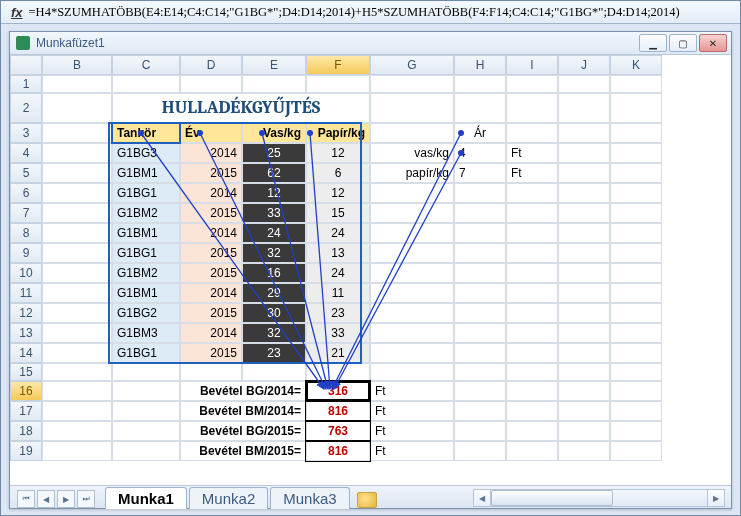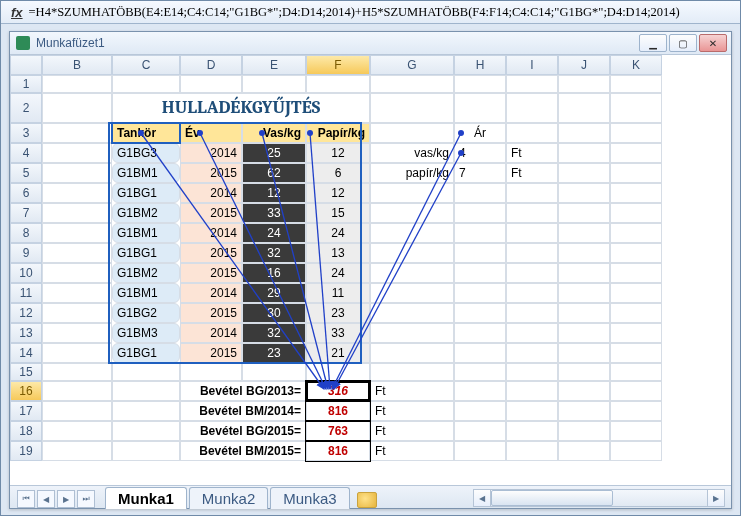--- a/index.html
+++ b/index.html
@@ -17,21 +17,21 @@
   .gridwrap{flex:1;position:relative;overflow:hidden;}
   svg.arrows{position:absolute;top:0;left:0;pointer-events:none;z-index:50;}
   .grid{position:absolute;top:0;left:0;}
   .rownum,.colhdr{background:linear-gradient(#f3f7fc,#e1e9f3);border:1px solid #c5d2e2;color:#3a5373;text-align:center;}
   .colhdr{height:18px;line-height:18px;}
   .rownum{width:30px;}
   .cell{border:1px solid #d6dde6;height:18px;line-height:18px;padding:0 4px;background:#fff;color:#000;box-sizing:border-box;}
   .w-row{width:30px;} .wB{width:68px;} .wC{width:66px;} .wD{width:60px;} .wE{width:62px;} .wF{width:62px;} .wG{width:82px;} .wH{width:50px;} .wI{width:50px;} .wJ{width:50px;} .wK{width:50px;}
   .title-cell{color:#1f4e79;font-family:Cambria,Georgia,serif;font-size:18px;font-weight:bold;text-align:center;}
   .thead{background:#ffe699;font-weight:bold;}
-  .colC{background:#ddebf7;border-radius:6px;} .colD{background:#fce4d6;text-align:right;} .colE{background:#3a3a3a;color:#fff;text-align:center;} .colF{background:#ededed;text-align:center;}
+  .colC{background:#ddebf7;} .colD{background:#fce4d6;text-align:right;} .colE{background:#3a3a3a;color:#fff;text-align:center;} .colF{background:#ededed;text-align:center;}
   .lbl-bold{font-weight:bold;text-align:right;padding-right:4px;}
   .revcell{font-weight:bold;color:#c00000;text-align:center;}
   .revbox{outline:1px solid #000;}
   .tabstrip{height:22px;background:linear-gradient(#eef3fa,#dde7f2);border-top:1px solid #b8c7d9;display:flex;align-items:flex-end;padding-left:6px;position:relative;}
   .navbtn{width:16px;height:16px;border:1px solid #aebfd3;background:#f5f9ff;margin:0 1px;display:flex;align-items:center;justify-content:center;color:#5a738f;font-size:8px;}
   .sheet-tab{padding:2px 12px;margin:0 1px;border:1px solid #9fb4cc;border-bottom:none;background:#eef3fa;color:#3b5a82;font-size:15px;border-radius:3px 3px 0 0;position:relative;top:1px;}
   .sheet-tab.active{background:#fff;font-weight:bold;color:#000;}
   .newsheet{width:18px;height:14px;background:radial-gradient(circle at 40% 40%,#ffe28a,#e6b43c);border-radius:2px;margin-left:6px;border:1px solid #caa33e;}
   .hscroll{position:absolute;right:6px;top:3px;width:250px;height:16px;background:linear-gradient(#f3f7fc,#e1e9f3);border:1px solid #b5c4d6;display:flex;}
   .hscroll .btn{width:16px;background:linear-gradient(#fdfdfd,#e6eefb);border-right:1px solid #b5c4d6;display:flex;align-items:center;justify-content:center;color:#5a738f;font-size:8px;}
@@ -270,22 +270,22 @@
               <td class="cell wH"></td>
               <td class="cell wI"></td>
               <td class="cell wJ"></td>
               <td class="cell wK"></td>
             </tr>
 
         <tr>
               <td class="rownum" style="background:linear-gradient(#fde9a8,#f6c95a);color:#7a5a00;">16</td>
               <td class="cell wB"></td>
               <td class="cell wC"></td>
-          <td class="cell lbl-bold" colspan="2">Bevétel BG/2013=</td>
-          <td class="cell wF revcell revbox" style="outline:3px solid #000;outline-offset:-2px;font-style:italic;">316</td>
+          <td class="cell lbl-bold" colspan="2">Bevétel BG/2014=</td>
+          <td class="cell wF revcell revbox" style="outline:3px solid #000;outline-offset:-2px;">316</td>
           <td class="cell wG">Ft</td>
           <td class="cell wH"></td>
               <td class="cell wI"></td>
               <td class="cell wJ"></td>
               <td class="cell wK"></td>
             </tr>
         <tr>
               <td class="rownum">17</td>
               <td class="cell wB"></td>
               <td class="cell wC"></td>

